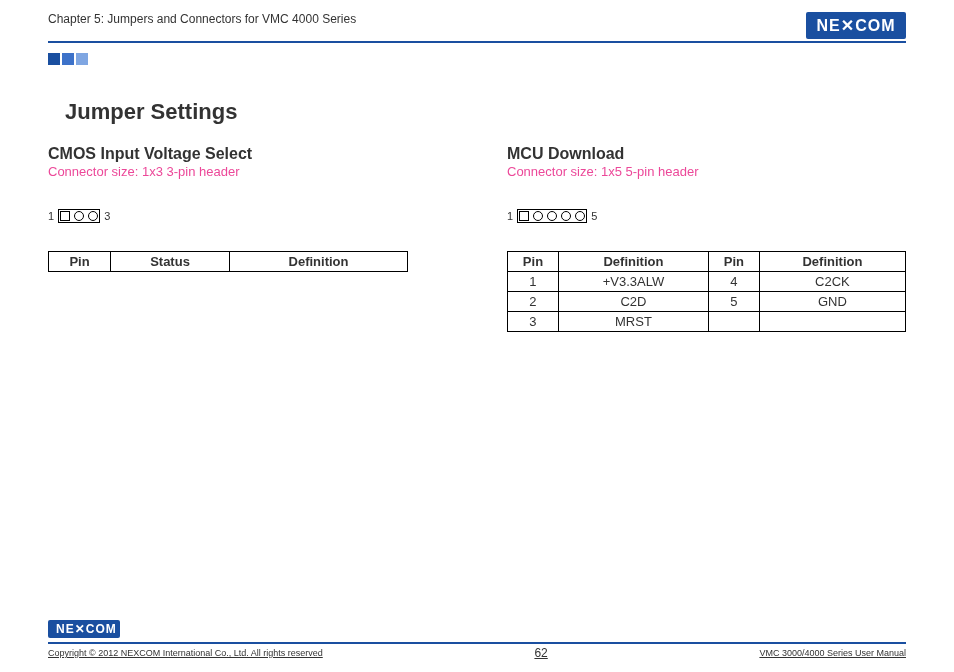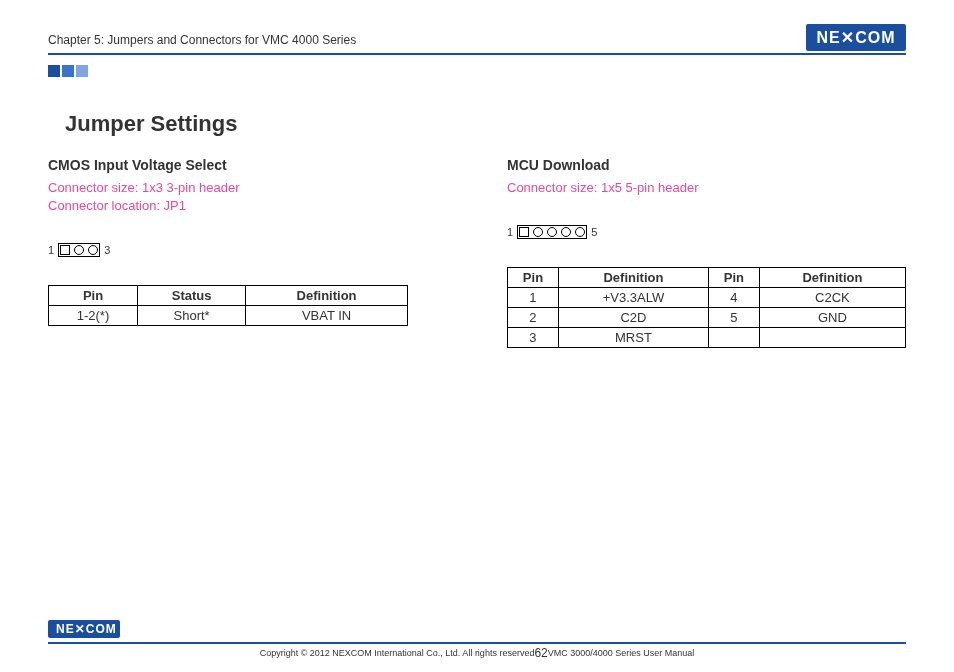--- a/index.html
+++ b/index.html
@@ -8,22 +8,21 @@
     color: #333;
     background: #fff;
     width: 954px;
     height: 672px;
     position: relative;
     padding: 0 48px;
   }
   .topbar {
     display: flex;
     justify-content: space-between;
-    align-items: flex-end;
-    padding-top: 24px;
+    padding-top: 12px;
   }
   .chapter-line {
     font-size: 12px;
     color: #333;
     padding-bottom: 4px;
   }
   .logo {
     background: #1a4fa0;
     color: #fff;
     font-weight: bold;
@@ -45,24 +44,24 @@
   .tribox span:nth-child(3){ background:#7fa6e2;}
   h1.page-title {
     font-size: 22px;
     font-weight: 700;
     color: #333;
     margin: 30px 0 20px 17px;
   }
   .columns { display: flex; gap: 60px; }
   .col { flex: 1; }
   h2.section-title {
-    font-size: 14px;
+    font-size: 16px;
     font-weight: 700;
     color: #333;
-    margin-bottom: 6px;
+    margin-bottom: 0;
   }
   .meta-line {
     font-size: 13px;
     color: #ec4899;
     line-height: 1.4;
   }
   .pin-diagram {
     margin: 28px 0 28px 0;
     display: flex;
     align-items: center;
@@ -92,22 +91,22 @@
     padding: 2px 0;
     font-weight: normal;
   }
   table.data th { font-weight: 700; }
   .footer {
     position: absolute;
     left: 48px; right: 48px; bottom: 12px;
   }
   .footer .hr-blue { margin-bottom: 2px;}
   .footer-row{
-    display:flex; justify-content:center; align-items:center;
-    font-size: 9px; color:#333;
+    display:flex; justify-content:space-between; align-items:center;
+    font-size: 9px; color:#333;text-decoration:underline;
   }
   .footer-logo{
     background:#1a4fa0;color:#fff;font-weight:bold;font-size:12px;
     padding:2px 8px;border-radius:2px;letter-spacing:1px;width:72px;text-align:center;
     margin-bottom:2px;
   }
   .footer-left{display:flex;flex-direction:column;align-items:flex-start;}
   .page-num{font-size:12px;}
 </style>
 </head>
@@ -122,43 +121,37 @@
 <hr class="hr-blue">
 <div class="tribox"><span></span><span></span><span></span></div>
 
 <h1 class="page-title">Jumper Settings</h1>
 
 <div class="columns">
 
   <div class="col">
     <h2 class="section-title">CMOS Input Voltage Select</h2>
     <div class="meta-line">Connector size: 1x3 3-pin header</div>
-    <div class="meta-line">Connector location: JP1</div>
 
     <div class="pin-diagram">
       <span>1</span>
       <span class="pin-box">
         <span class="pin sq"></span>
         <span class="pin ci"></span>
         <span class="pin ci"></span>
       </span>
       <span>3</span>
     </div>
 
     <table class="data">
       <tbody>
           <tr>
         <th>Pin</th>
         <th>Status</th>
         <th>Definition</th>
-      </tr>
-      <tr>
-        <td>1-2(*)</td>
-        <td>Short*</td>
-        <td>VBAT IN</td>
       </tr>
     </tbody>
       </table>
   </div>
 
   <div class="col">
     <h2 class="section-title">MCU Download</h2>
     <div class="meta-line">Connector size: 1x5 5-pin header</div>
 
     <div class="pin-diagram">

